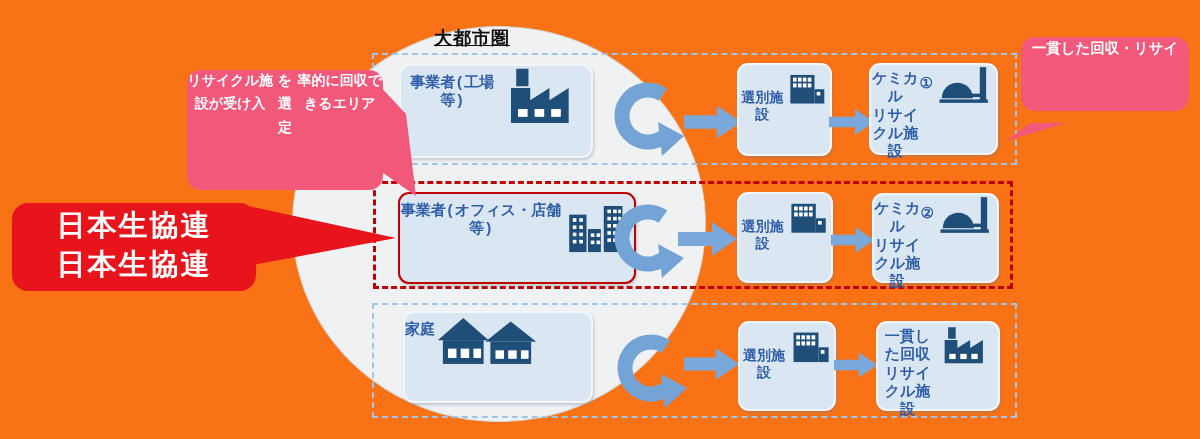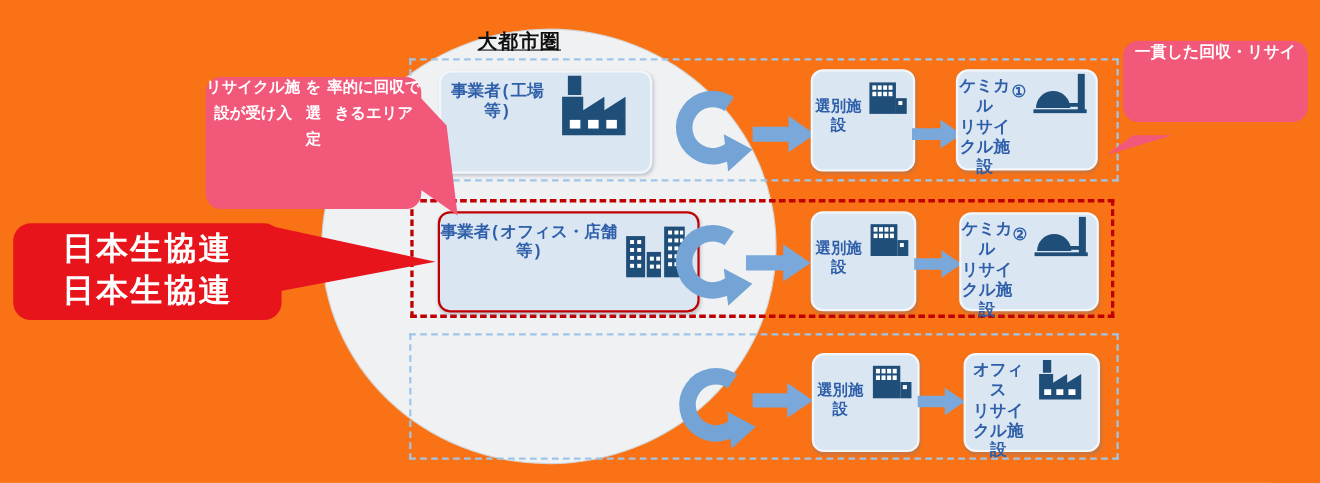--- a/index.html
+++ b/index.html
@@ -209,20 +209,35 @@
       <span class="badge">②</span>
       <svg width="60" height="38" viewBox="0 0 100 66">
         <path class="icon-shape" d="M8,56 A27,27 0 0 1 62,56 Z"></path>
         <rect class="icon-shape" x="74" y="2" width="11" height="58"></rect>
         <rect class="icon-shape" x="48" y="48" width="28" height="6"></rect>
         <rect class="icon-shape" x="4" y="58" width="84" height="6"></rect>
       </svg>
     </div>
   </div>
 
+  <div class="node src3">
+    <div class="lbl src-lbl">家庭</div>
+    <svg width="104" height="56" viewBox="0 0 120 66">
+      <polygon class="icon-shape" points="2,32 32,6 62,32"></polygon>
+      <rect class="icon-shape" x="8" y="32" width="48" height="28"></rect>
+      <polygon class="icon-shape" points="58,34 88,10 118,34"></polygon>
+      <rect class="icon-shape" x="64" y="34" width="48" height="26"></rect>
+      <rect class="icon-win" x="14" y="42" width="10" height="11"></rect>
+        <rect class="icon-win" x="29" y="42" width="10" height="11"></rect>
+        <rect class="icon-win" x="44" y="42" width="9" height="11"></rect>
+      <rect class="icon-win" x="70" y="44" width="10" height="10"></rect>
+        <rect class="icon-win" x="85" y="44" width="10" height="10"></rect>
+        <rect class="icon-win" x="100" y="44" width="9" height="10"></rect>
+    </svg>
+  </div>
 
   <svg class="abs c3" width="76" height="84" viewBox="0 0 76 84">
     <path class="carrow-shape" d="M52.9,20.7 A26,26 0 1 0 59.3,56.9"></path>
     <polygon class="carrow-head" points="48,48 74,62 52,82"></polygon>
   </svg>
   <svg class="abs a3a" width="56" height="36" viewBox="0 0 60 36">
     <polygon class="flow-shape" points="0,11 34,11 34,1 59,18 34,35 34,25 0,25"></polygon>
   </svg>
 
   <div class="node sort3">
@@ -241,21 +256,21 @@
       <rect class="icon-win" x="71" y="48" width="8" height="8"></rect>
     </svg>
   </div>
 
   <svg class="abs a3b" width="44" height="36" viewBox="0 0 60 36">
     <polygon class="flow-shape" points="0,11 34,11 34,1 59,18 34,35 34,25 0,25"></polygon>
   </svg>
 
   <div class="node rec3">
     <div class="lbl rec-lbl">
-      <div>オフィス</div>
+      <div>一貫した回収</div>
       <div>リサイクル施設</div>
     </div>
     <div class="badge-row">
       <span class="badge"></span>
       <svg width="58" height="40" viewBox="0 0 100 66">
         <path class="icon-shape" d="M14,4 H27 V24 H14 Z M8,66 V26 H30 V40 L52,26 V40 L74,26 V66 Z"></path>
         <rect class="icon-win" x="16" y="50" width="11" height="9"></rect>
         <rect class="icon-win" x="35" y="50" width="11" height="9"></rect>
         <rect class="icon-win" x="54" y="50" width="11" height="9"></rect>
       </svg>

